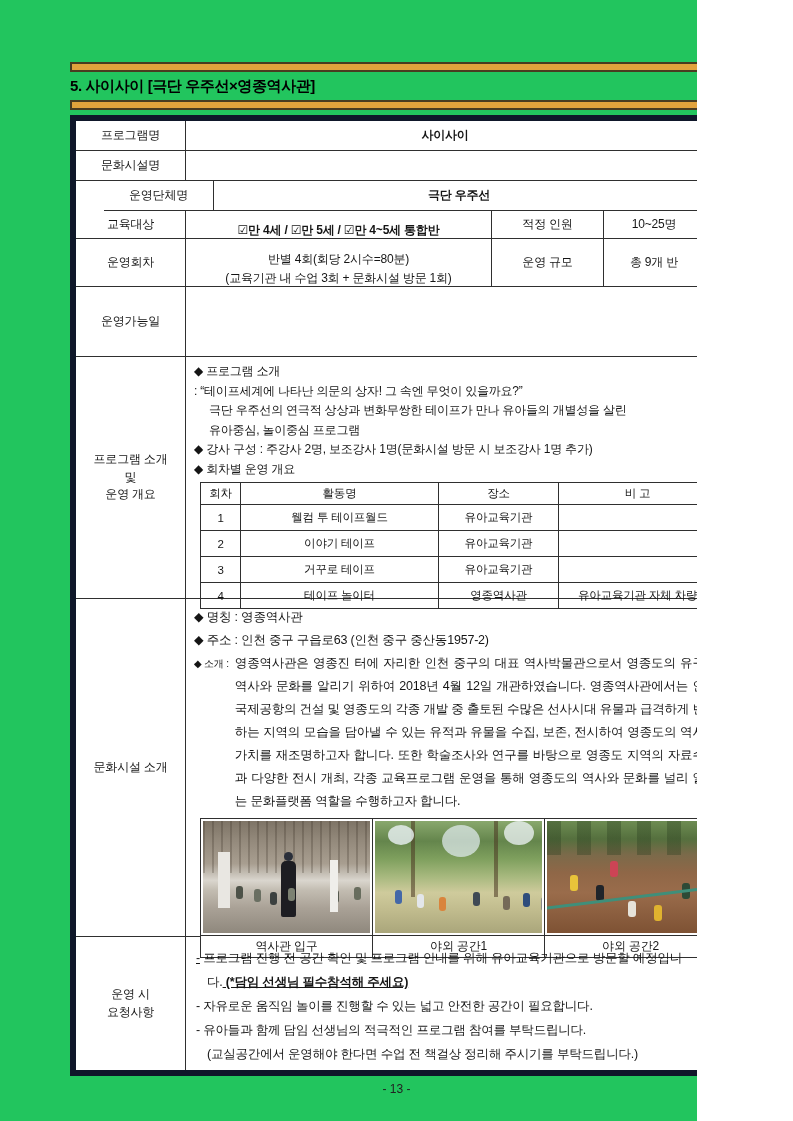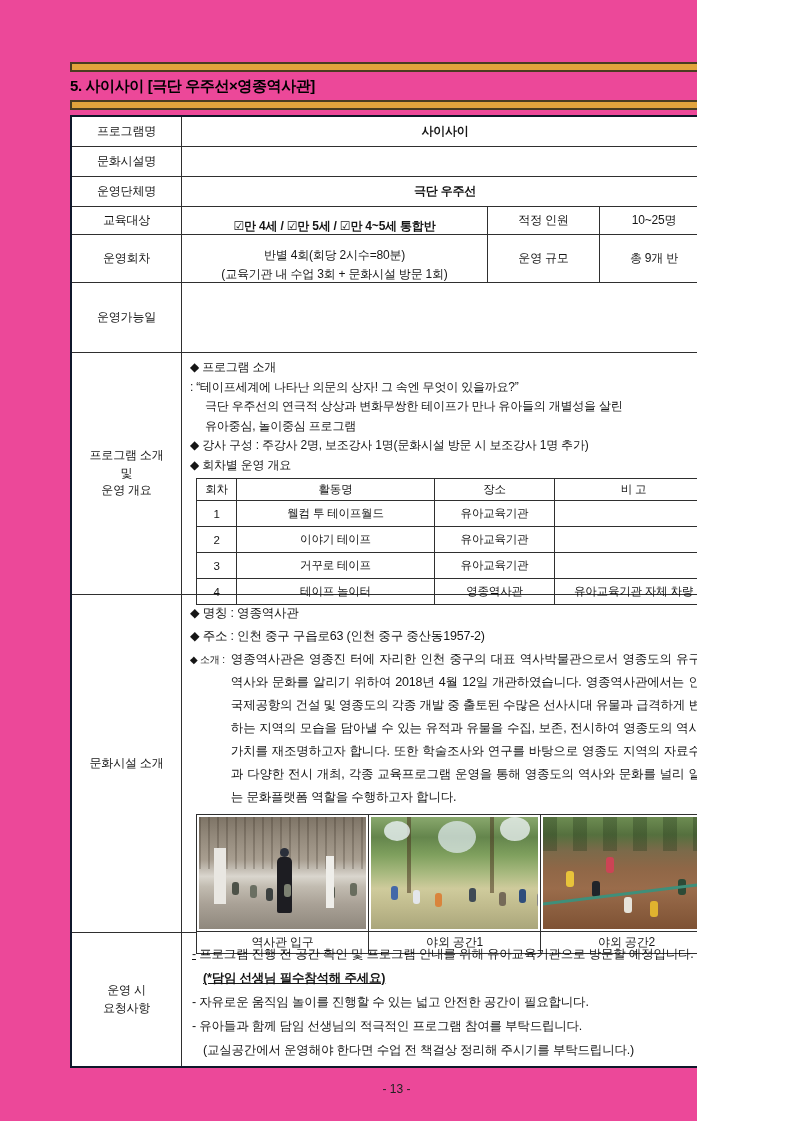--- a/index.html
+++ b/index.html
@@ -2,38 +2,38 @@
 <html><head>
 <meta charset="utf-8">
 <style>
   * { box-sizing: border-box; }
   html,body { margin:0; padding:0; }
   body {
     width:793px; height:1121px; background:#ffffff;
     font-family:"Liberation Sans","DejaVu Sans",sans-serif;
     color:#111; -webkit-font-smoothing:antialiased;
   }
-  .page { position:relative; width:697px; height:1121px; background:#ec4899; overflow:hidden; }
+  .page { position:relative; width:697px; height:1121px; background:#22c55e; overflow:hidden; }
 
   
   .accent-bar {
     position:absolute; left:70px; width:637px; height:10px;
     border:2px solid #4a3c20;
   }
   .bar-top { top:62px; }
   .bar-bottom { top:100px; }
   .doc-title {
     position:absolute; left:70px; top:77px; width:640px;
     font-size:15px; font-weight:bold; letter-spacing:-0.4px; color:#000;
   }
 
   
   .tbl {
     position:absolute; left:70px; top:115px; width:640px;
-    border:2px solid #0f172a; font-size:12px; color:#151515;
+    border:6px solid #0f172a; font-size:12px; color:#151515;
     letter-spacing:-0.2px; background:#fff;
   }
   .row { display:flex; border-bottom:1.5px solid #2f2f2f; }
   .row:last-child { border-bottom:none; }
   .lab {
     width:110px; min-width:110px; border-right:1.5px solid #2f2f2f;
     display:flex; flex-direction:column; align-items:center; justify-content:center;
     text-align:center; line-height:1.45; padding:2px;
   }
   .val-center { flex:1; display:flex; flex-direction:column; align-items:center; justify-content:center; text-align:left; line-height:1.55; }
@@ -147,21 +147,21 @@
 
     <div class="row" style="height:30px;">
       <div class="lab">프로그램명</div>
       <div class="val-center bold">사이사이</div>
     </div>
 
     <div class="row" style="height:30px;">
       <div class="lab">문화시설명</div>
     </div>
 
-    <div class="row" style="height:30px;">
+    <div class="row" style="height:30px;margin-left:28px;">
       <div class="lab">운영단체명</div>
       <div class="val-center bold">극단 우주선</div>
     </div>
 
     <div class="row" style="height:28px;">
       <div class="lab">교육대상</div>
       <div class="main-col bold">☑만 4세 / ☑만 5세 / ☑만 4~5세 통합반</div>
       <div class="sub-lab">적정 인원</div>
       <div class="sub-val">10~25명</div>
     </div>

